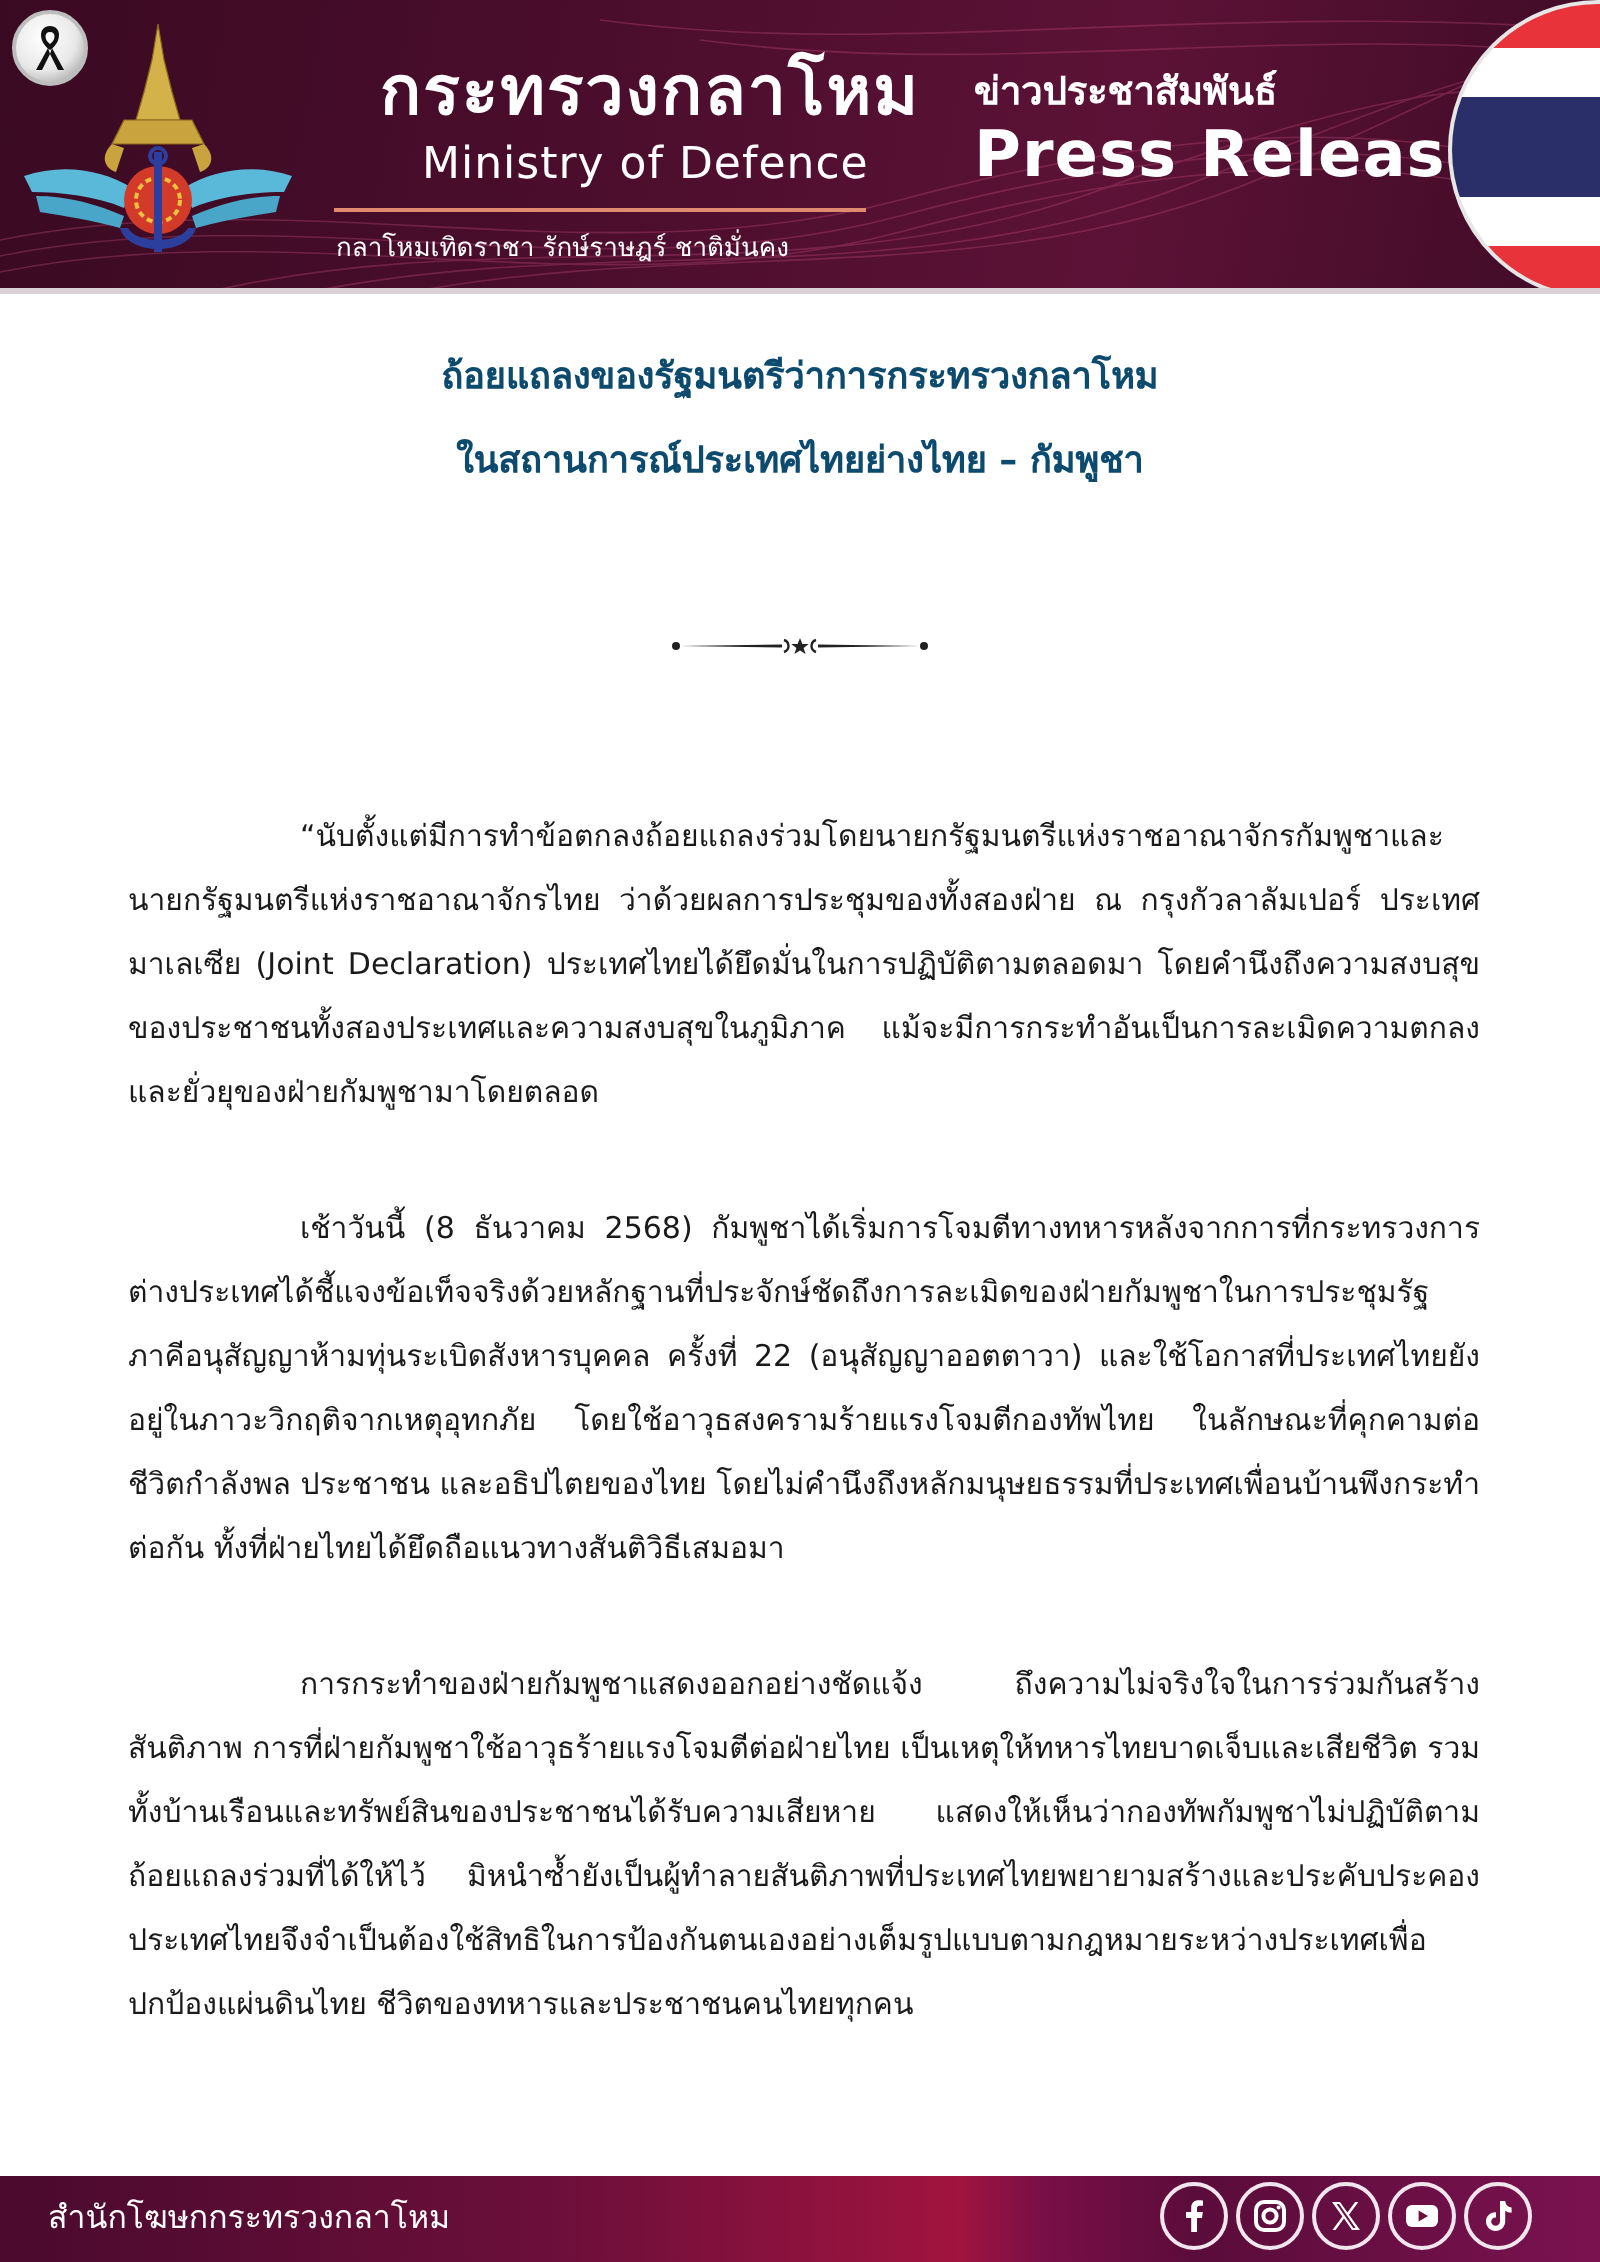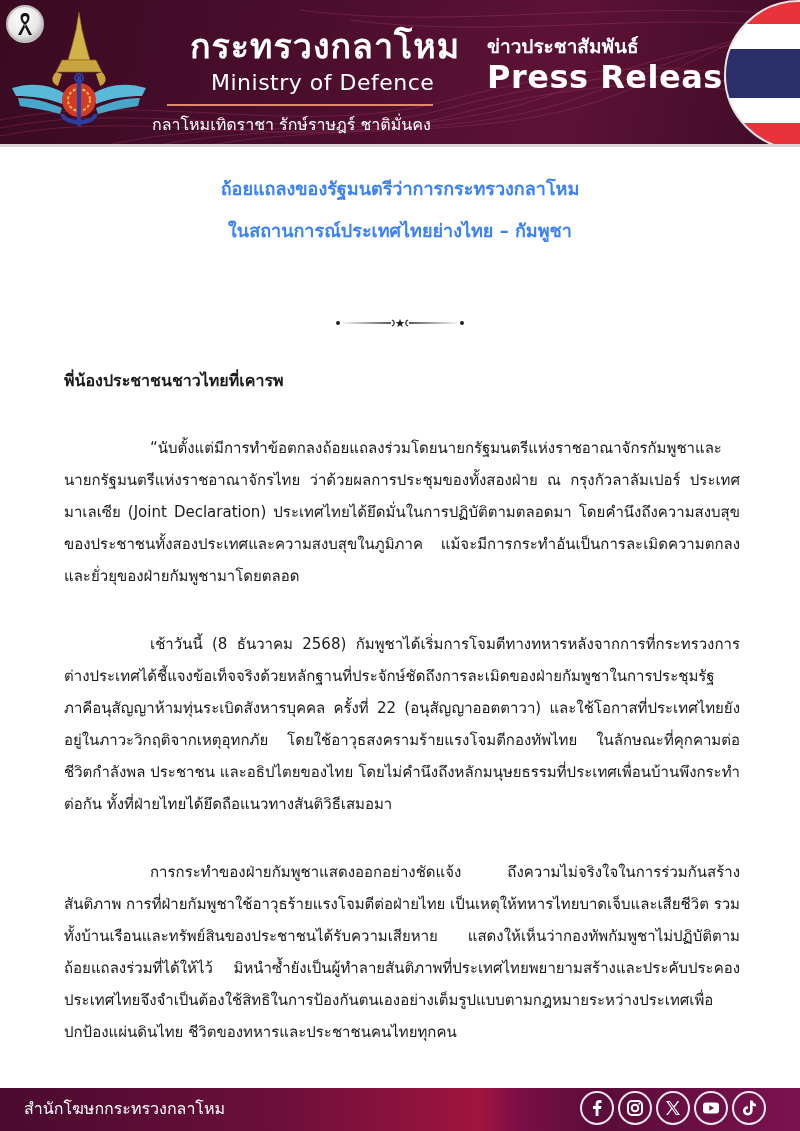--- a/index.html
+++ b/index.html
@@ -28,21 +28,21 @@
     color: #ffffff; letter-spacing: 1px; line-height: 40px; white-space: nowrap; margin-left: 24px;
   }
   .ministry-en {
     position: absolute; left: 168px; top: 69px; font-size: 22px; color: #ffffff;
     letter-spacing: 0.5px; line-height: 28px; white-space: nowrap; margin-left: 43px;
   }
   .header-rule {
     position: absolute; left: 167px; top: 104px; width: 266px; height: 2px; background: #e08a72;
   }
   .motto {
-    position: absolute; left: 152px; top: 115px; font-size: 16px; color: #ffffff;
+    position: absolute; left: 168px; top: 115px; font-size: 13px; color: #ffffff;
     line-height: 20px; white-space: nowrap;
   }
   .press-th {
     position: absolute; left: 487px; top: 30px; font-size: 19px; font-weight: bold;
     color: #ffffff; line-height: 32px; white-space: nowrap;
   }
   .press-en {
     position: absolute; left: 487px; top: 60px; font-size: 32px; font-weight: bold;
     color: #ffffff; line-height: 34px; letter-spacing: 0.5px; white-space: nowrap;
   }
@@ -53,21 +53,21 @@
       #e8333b 0%, #e8333b 15%,
       #ffffff 15%, #ffffff 32%,
       #2a2f6a 32%, #2a2f6a 66%,
       #ffffff 66%, #ffffff 83%,
       #e8333b 83%, #e8333b 100%);
   }
 
   
   .title-block { position: absolute; left: 0; top: 168px; width: 800px; text-align: center; }
   .title-line {
-    font-size: 18px; font-weight: bold; line-height: 42px; color: #3b82f6; white-space: nowrap;
+    font-size: 18px; font-weight: bold; line-height: 42px; color: #0c4a6e; white-space: nowrap;
   }
   .divider { position: absolute; left: 335px; top: 316px; width: 130px; height: 14px; }
 
   
   .content { position: absolute; left: 64px; top: 366px; width: 676px; }
   .salutation { font-size: 16px; font-weight: bold; line-height: 30px; margin-bottom: 14px; }
   .para {
     font-size: 15px; line-height: 32px; text-align: justify; text-align-last: left;
     margin-bottom: 8px;
     margin-top: 36px;
@@ -155,21 +155,20 @@
   <circle cx="3" cy="7" r="2" fill="#222"></circle>
   <path d="M5 7 L56 6.2 L56 7.8 Z" fill="#222"></path>
   <path d="M57 4 C60 5 60 9 57 10" fill="none" stroke="#222" stroke-width="1.2"></path>
   <path d="M65 3 L66.2 6 L69.4 6 L66.8 8 L67.8 11 L65 9.2 L62.2 11 L63.2 8 L60.6 6 L63.8 6 Z" fill="#222"></path>
   <path d="M73 4 C70 5 70 9 73 10" fill="none" stroke="#222" stroke-width="1.2"></path>
   <path d="M125 7 L74 6.2 L74 7.8 Z" fill="#222"></path>
   <circle cx="127" cy="7" r="2" fill="#222"></circle>
 </svg>
 
 <div class="content">
-  <div class="salutation">พี่น้องประชาชนชาวไทยที่เคารพ</div>
   <p class="para"><span class="indent"></span><span>“นับตั้งแต่มีการทำข้อตกลงถ้อยแถลงร่วมโดยนายกรัฐมนตรีแห่งราชอาณาจักรกัมพูชาและนายกรัฐมนตรีแห่งราชอาณาจักรไทย ว่าด้วยผลการประชุมของทั้งสองฝ่าย ณ กรุงกัวลาลัมเปอร์ ประเทศมาเลเซีย (Joint Declaration) ประเทศไทยได้ยึดมั่นในการปฏิบัติตามตลอดมา โดยคำนึงถึงความสงบสุขของประชาชนทั้งสองประเทศและความสงบสุขในภูมิภาค แม้จะมีการกระทำอันเป็นการละเมิดความตกลงและยั่วยุของฝ่ายกัมพูชามาโดยตลอด</span></p>
   <p class="para"><span class="indent"></span><span>เช้าวันนี้ (8 ธันวาคม 2568) กัมพูชาได้เริ่มการโจมตีทางทหารหลังจากการที่กระทรวงการต่างประเทศได้ชี้แจงข้อเท็จจริงด้วยหลักฐานที่ประจักษ์ชัดถึงการละเมิดของฝ่ายกัมพูชาในการประชุมรัฐภาคีอนุสัญญาห้ามทุ่นระเบิดสังหารบุคคล ครั้งที่ 22 (อนุสัญญาออตตาวา) และใช้โอกาสที่ประเทศไทยยังอยู่ในภาวะวิกฤติจากเหตุอุทกภัย โดยใช้อาวุธสงครามร้ายแรงโจมตีกองทัพไทย ในลักษณะที่คุกคามต่อชีวิตกำลังพล ประชาชน และอธิปไตยของไทย โดยไม่คำนึงถึงหลักมนุษยธรรมที่ประเทศเพื่อนบ้านพึงกระทำต่อกัน ทั้งที่ฝ่ายไทยได้ยึดถือแนวทางสันติวิธีเสมอมา</span></p>
   <p class="para"><span class="indent"></span><span>การกระทำของฝ่ายกัมพูชาแสดงออกอย่างชัดแจ้ง ถึงความไม่จริงใจในการร่วมกันสร้างสันติภาพ การที่ฝ่ายกัมพูชาใช้อาวุธร้ายแรงโจมตีต่อฝ่ายไทย เป็นเหตุให้ทหารไทยบาดเจ็บและเสียชีวิต รวมทั้งบ้านเรือนและทรัพย์สินของประชาชนได้รับความเสียหาย แสดงให้เห็นว่ากองทัพกัมพูชาไม่ปฏิบัติตามถ้อยแถลงร่วมที่ได้ให้ไว้ มิหนำซ้ำยังเป็นผู้ทำลายสันติภาพที่ประเทศไทยพยายามสร้างและประคับประคอง ประเทศไทยจึงจำเป็นต้องใช้สิทธิในการป้องกันตนเองอย่างเต็มรูปแบบตามกฎหมายระหว่างประเทศเพื่อปกป้องแผ่นดินไทย ชีวิตของทหารและประชาชนคนไทยทุกคน</span></p>
 </div>
 
 <div class="footer">
   <div class="footer-label">สำนักโฆษกกระทรวงกลาโหม</div>
   <div class="social">
     <div class="social-btn">
       <svg viewBox="0 0 20 20">

